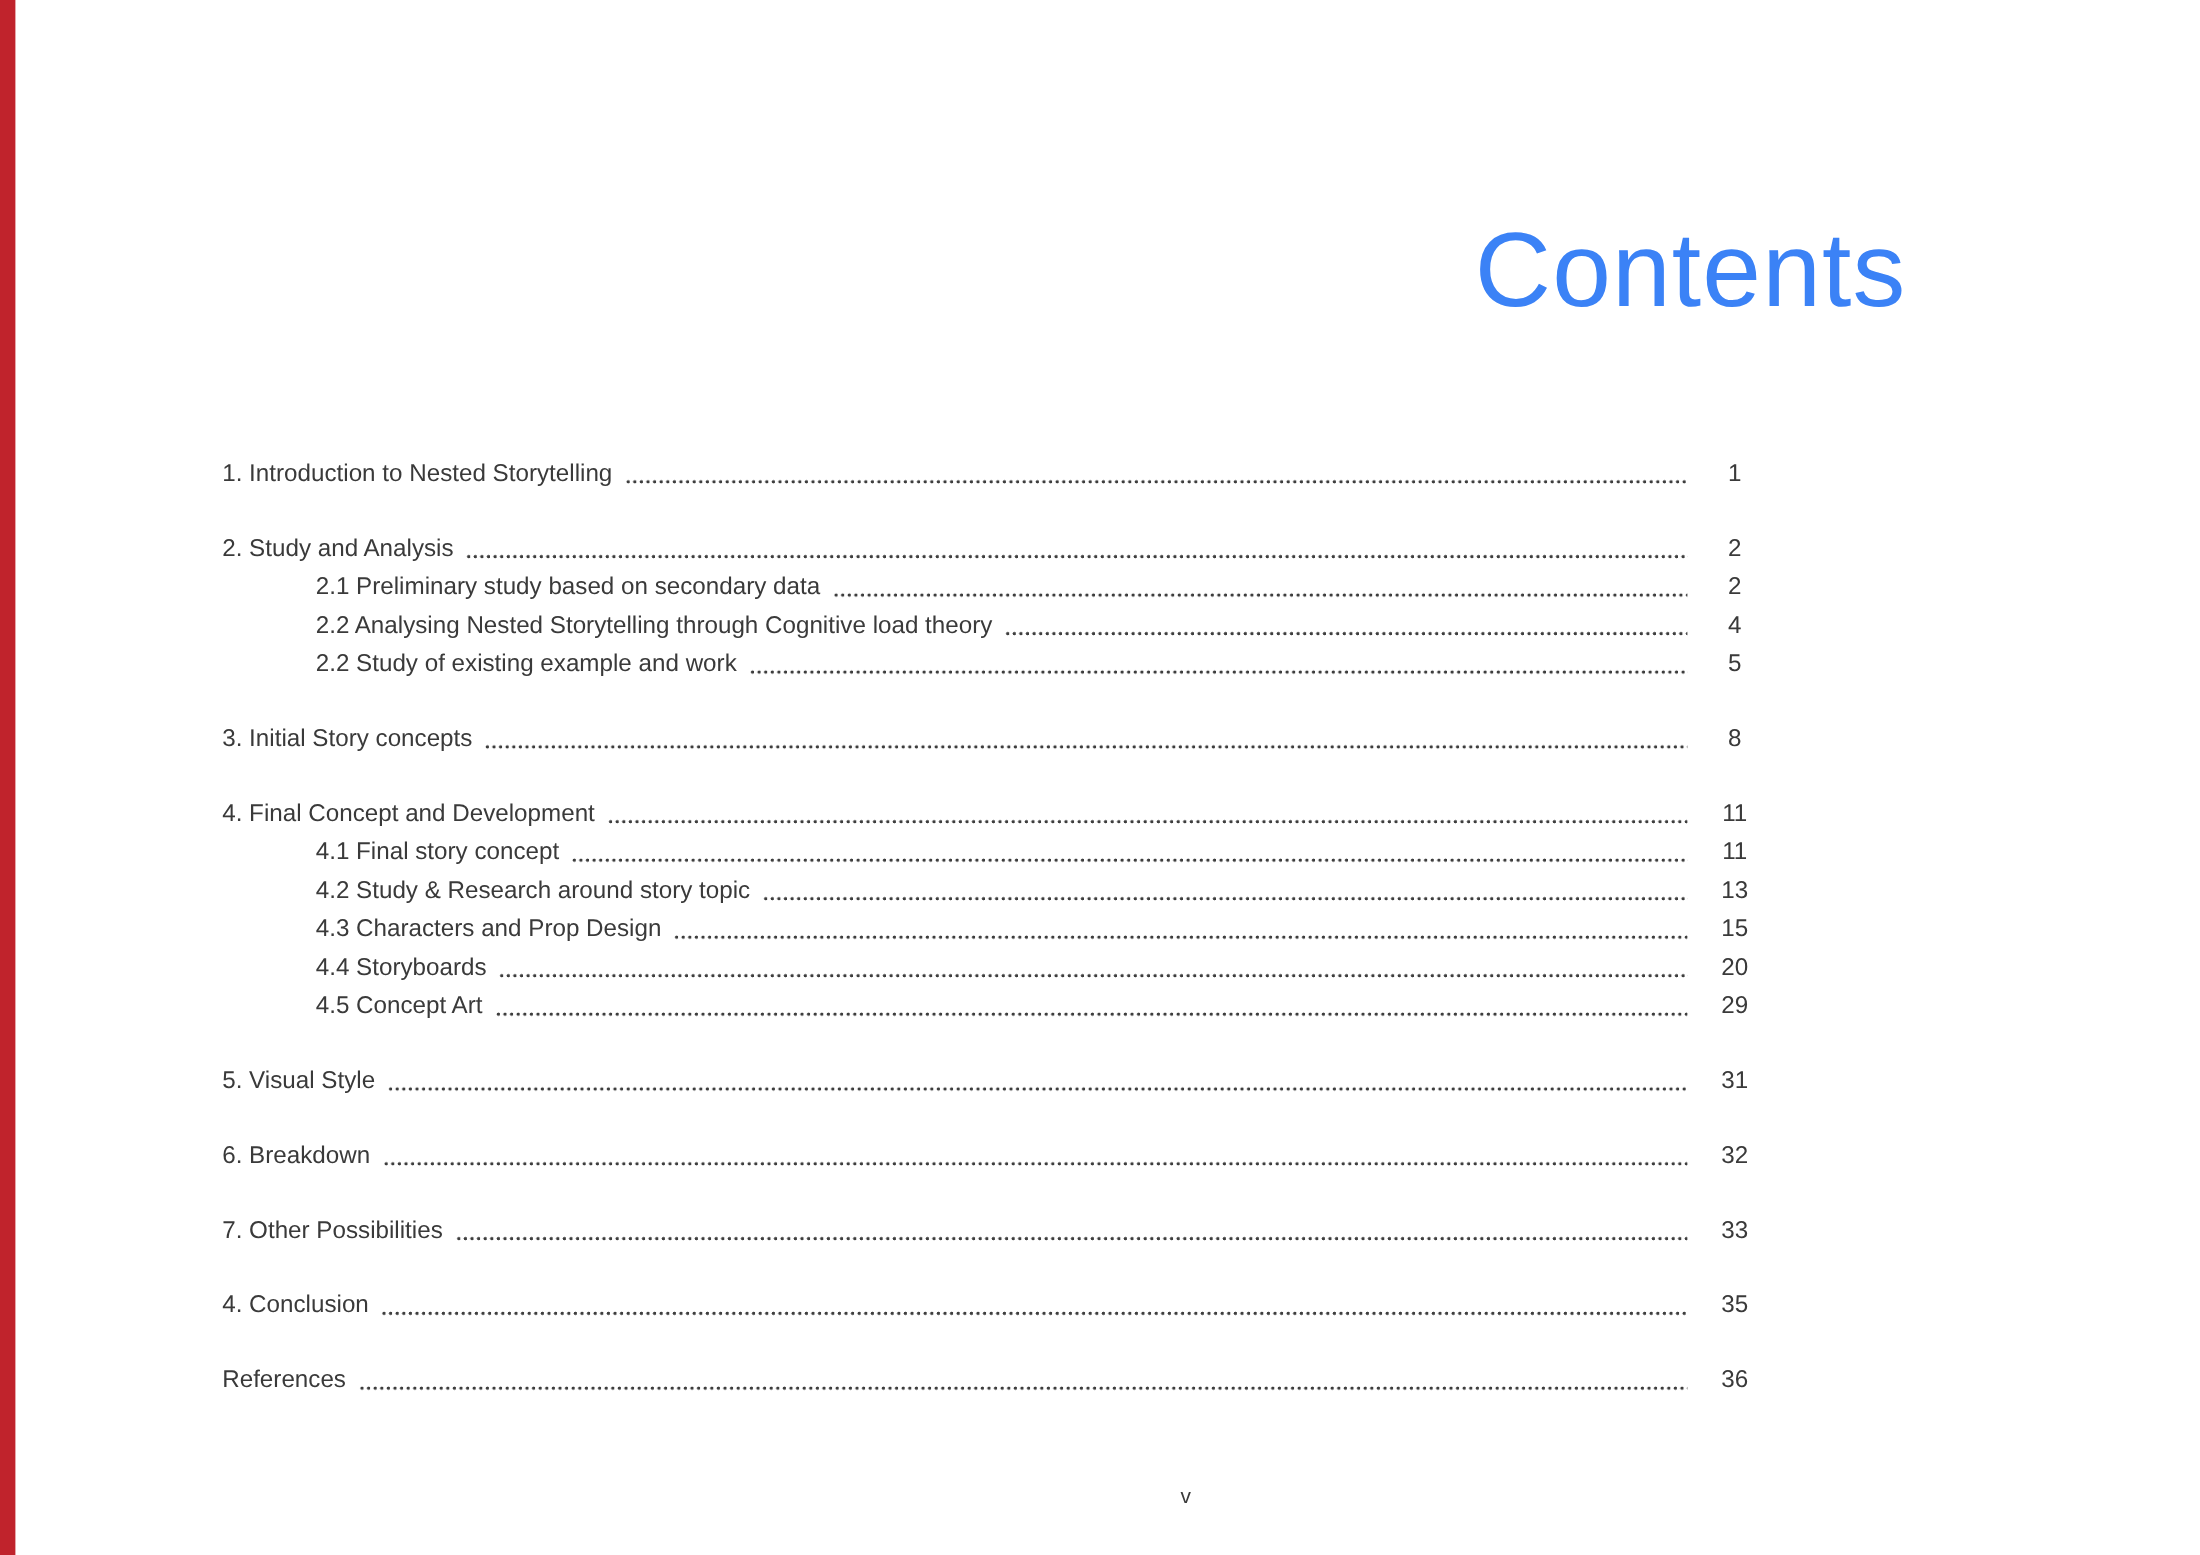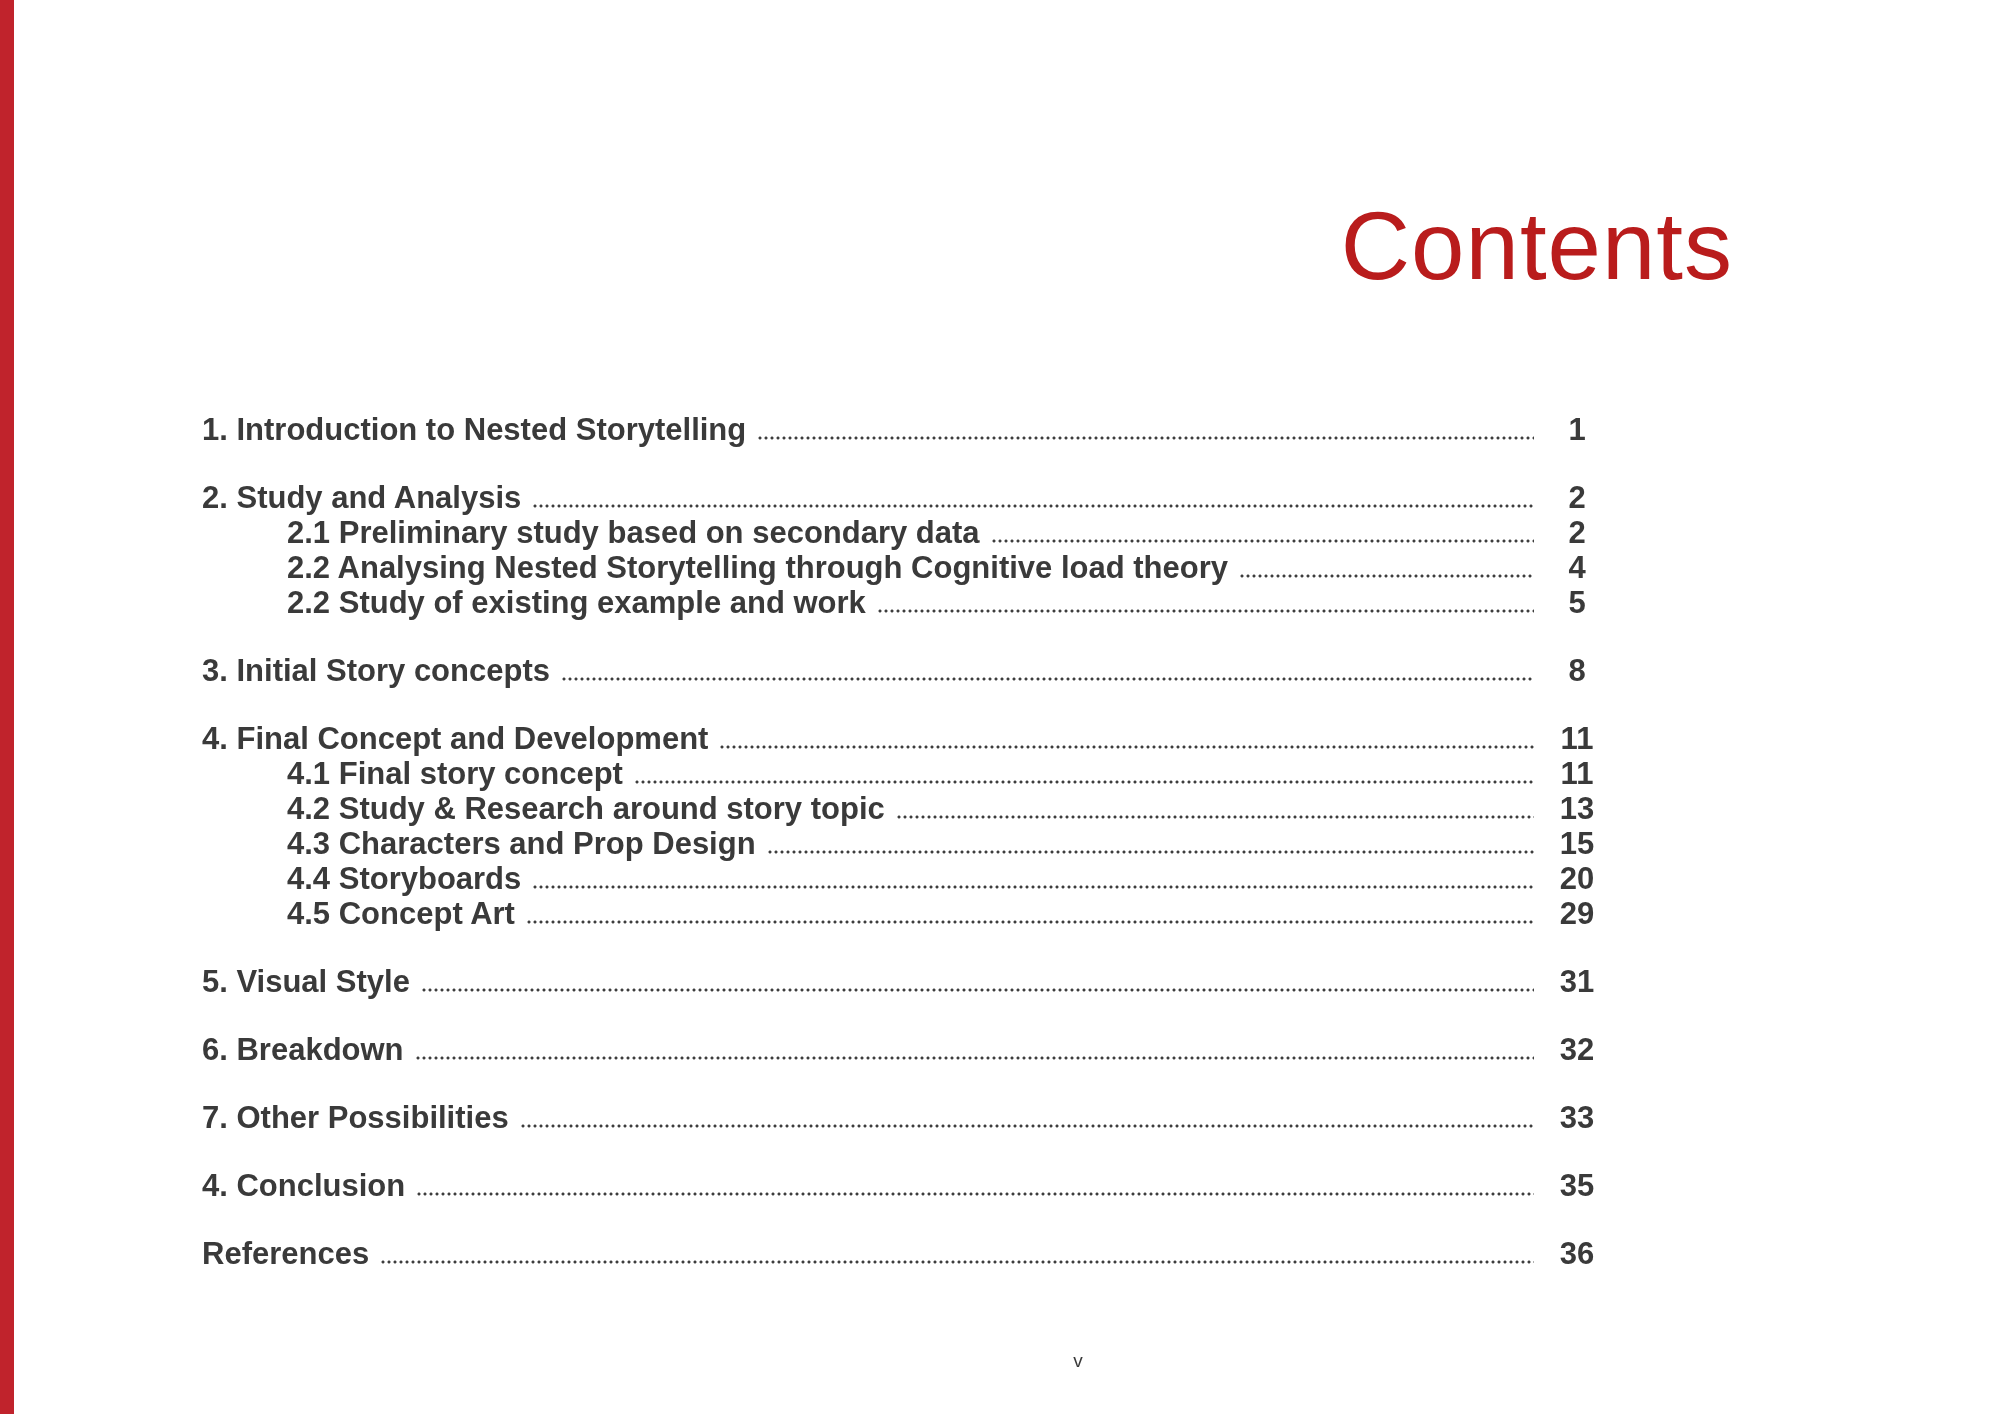--- a/index.html
+++ b/index.html
@@ -28,37 +28,37 @@
   
   .page-title {
     position: absolute;
     top: 198px;
     right: 267px;
     margin: 0;
     font-size: 96px;
     font-weight: 300;
     letter-spacing: 1px;
     line-height: 1;
-    color: #b91c1c;
+    color: #3b82f6;
     white-space: nowrap;
   }
 
   
   .toc {
     position: absolute;
     left: 202px;
     top: 412px;
     width: 1408px;
   }
   .toc-row {
     display: flex;
     align-items: baseline;
     height: 35px;
-    font-size: 31px;
-    font-weight: 700;
+    font-size: 22px;
+    font-weight: 400;
     line-height: 35px;
     color: #3a3a3a;
   }
   .toc-row.sub {
     padding-left: 85px;
   }
   .toc-row.group-start:not(:first-child) {
     margin-top: 33px;
   }
   .toc-label {

